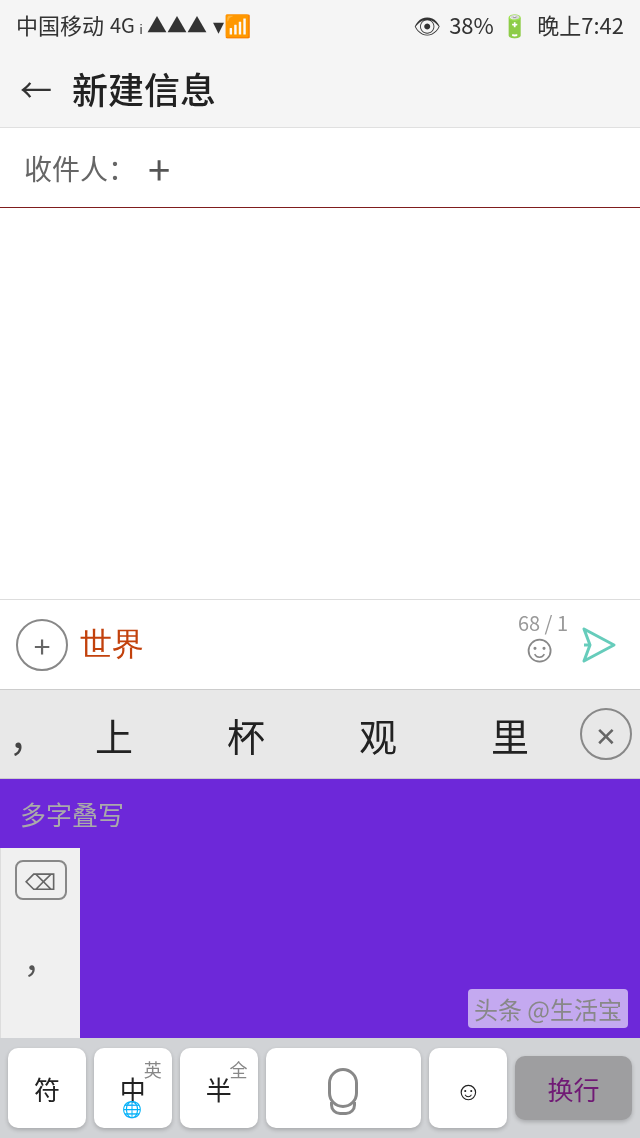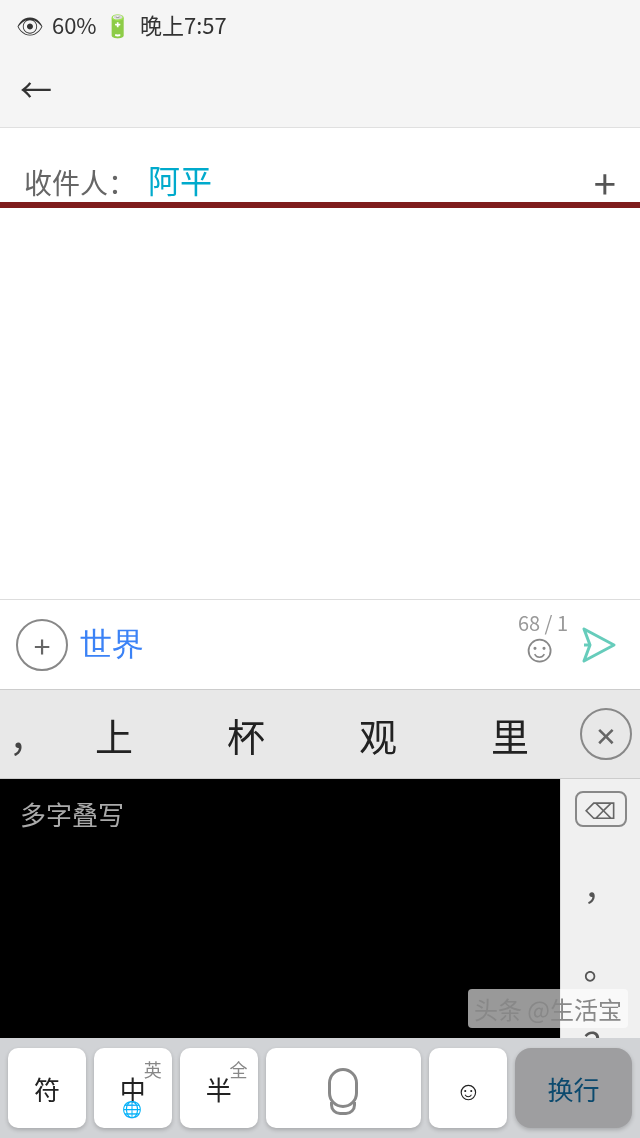--- a/index.html
+++ b/index.html
@@ -58,23 +58,23 @@
       font-weight: 500;
       color: #222;
     }
 
     
     .recipient-row {
       width: 100%;
       height: 80px;
       background: #fff;
       display: flex;
-      align-items: flex-end;
+      align-items: center;
       padding: 0 24px;
-      border-bottom: 6px solid #7f1d1d;
+      border-bottom: 1px solid #7f1d1d;
     }
     .recipient-label {
       font-size: 28px;
       color: #666;
       margin-right: 12px;
     }
     .recipient-name {
       font-size: 32px;
       color: #00aacc;
       flex: 1;
@@ -116,21 +116,21 @@
       align-items: center;
       justify-content: center;
       font-size: 30px;
       color: #666;
       cursor: pointer;
       flex-shrink: 0;
     }
     .compose-input {
       flex: 1;
       font-size: 32px;
-      color: #3b82f6;
+      color: #c2410c;
       border: none;
       outline: none;
       background: transparent;
       caret-color: #333;
     }
     .compose-char-count {
       position: absolute;
       top: 8px;
       right: 72px;
       font-size: 20px;
@@ -188,23 +188,23 @@
       font-size: 26px;
       color: #666;
       cursor: pointer;
       flex-shrink: 0;
       margin-left: 4px;
     }
 
     
     .ime-middle {
       width: 100%;
-      background: #000000;
-      display: flex;
-      flex-direction: row;
+      background: #6d28d9;
+      display: flex;
+      flex-direction: column;
     }
     .ime-left {
       flex: 1;
       padding: 16px 20px;
     }
     .ime-placeholder {
       font-size: 26px;
       color: #aaa;
     }
     .ime-right {
@@ -299,28 +299,28 @@
       transform: translateX(-50%);
       width: 20px;
       height: 10px;
       border-bottom: 3px solid #888;
       border-left: 3px solid #888;
       border-right: 3px solid #888;
       border-radius: 0 0 10px 10px;
     }
     .kb-key-enter {
       flex: 1.5;
-      height: 80px;
+      height: 64px;
       background: #9e9ea0;
-      border-radius: 16px;
+      border-radius: 10px;
       display: flex;
       align-items: center;
       justify-content: center;
       font-size: 26px;
-      color: #0c4a6e;
+      color: #701a75;
       cursor: pointer;
       box-shadow: 0 2px 4px rgba(0,0,0,0.2);
     }
 
     
     .watermark {
       position: absolute;
       bottom: 110px;
       right: 12px;
       font-size: 24px;
@@ -337,35 +337,40 @@
       height: 100%;
     }
     .spacer { flex: 1; background: #fff; }
   </style>
 </head>
 <body>
 
 <div class="sections-wrapper">
 
   <div class="status-bar">
+    <div class="status-left">
+      <span>中国移动</span>
+      <span style="font-size:20px;">4G ᵢ ▲▲▲</span>
+      <span>▾📶</span>
+    </div>
     <div class="status-right">
       <span style="font-size:22px;">👁</span>
-      <span>60%</span>
+      <span>38%</span>
       <span>🔋</span>
-      <span>晚上7:57</span>
+      <span>晚上7:42</span>
     </div>
   </div>
 
   <div class="app-bar">
     <span class="app-bar-back">←</span>
+    <span class="app-bar-title">新建信息</span>
   </div>
 
   <div class="recipient-row">
     <span class="recipient-label">收件人：</span>
-    <span class="recipient-name">阿平</span>
     <span class="recipient-add">+</span>
   </div>
 
   <div class="message-body spacer"></div>
 
   <div class="compose-area">
     <div class="compose-add-btn">
       <span>+</span>
     </div>
     <input class="compose-input" type="text" value="世界" style="">

